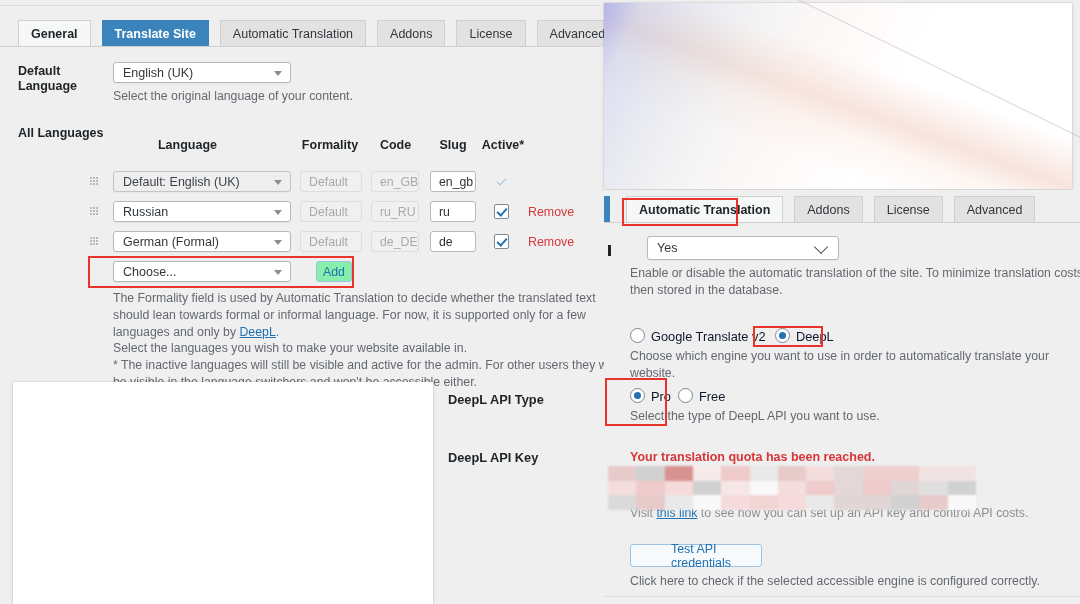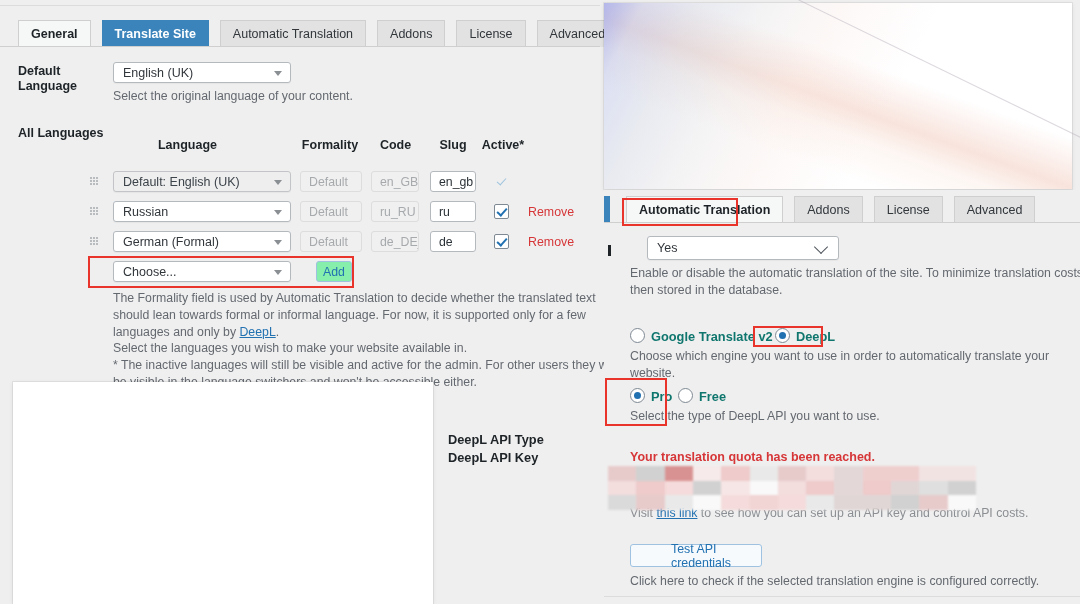--- a/index.html
+++ b/index.html
@@ -313,23 +313,22 @@
     content: "";
     position: absolute;
     left: 3px; top: 3px;
     width: 7px; height: 7px;
     border-radius: 50%;
     background: #2271b1;
   }
   .radio-label {
     position: absolute;
     font-size: 12.8px;
-    color: #0f766e;
+    color: #0f172a;
     white-space: nowrap;
-    font-weight: bold;
   }
   .err-msg {
     position: absolute;
     font-size: 12.5px;
     font-weight: 700;
     color: #d63638;
     white-space: nowrap;
   }
   
   #redact {
@@ -495,21 +494,21 @@
     <div class="redbox" style="left:88px; top:256px; width:266px; height:32px;"></div>
 
     <div class="para" style="left:113px; top:290px;">
       <div>
         <span>The Formality field is used by Automatic Translation to decide whether the translated text should lean towards formal or informal language. For now, it is supported only for a few languages and only by </span><a href="#">DeepL</a><span>.</span>
       </div>
       <div>Select the languages you wish to make your website available in.</div>
       <div>* The inactive languages will still be visible and active for the admin. For other users they won't be visible in the language switchers and won't be accessible either.</div>
     </div>
 
-    <div class="row-label" style="left:448px; top:392px; font-size:12.8px;margin-top:40px;">DeepL API Type</div>
+    <div class="row-label" style="left:448px; top:392px; font-size:12.8px;">DeepL API Type</div>
     <div class="row-label" style="left:448px; top:450px; font-size:12.8px;">DeepL API Key</div>
   </div>
 
   <div id="overlay-bottom-left" class="overlay-white"></div>
 
   <div id="overlay-top-right" class="overlay-white">
     <div class="diag"></div>
   </div>
 
   <div id="right-panel">
@@ -549,21 +548,21 @@
 
     <div class="rp-hint" style="left:26px; top:218px;">Select the type of DeepL API you want to use.</div>
 
     <div class="err-msg" style="left:26px; top:260px;">Your translation quota has been reached.</div>
 
     <div class="visit-line" style="left:26px; top:316px;">
       <span>Visit </span><a href="#">this link</a><span> to see how you can set up an API key and control API costs.</span>
     </div>
 
     <div class="testbtn" style="left:26px; top:354px; width:132px; height:23px;padding-left:40px;">Test API credentials</div>
-    <div class="rp-hint" style="left:26px; top:383px;">Click here to check if the selected translation engine is configured correctly.</div>
+    <div class="rp-hint" style="left:26px; top:383px;">Click here to check if the selected accessible engine is configured correctly.</div>
   </div>
 
   <div id="redact">
       <span style="background: rgb(231, 201, 201);"></span>
       <span style="background: rgb(207, 207, 207);"></span>
       <span style="background: rgb(216, 139, 139);"></span>
       <span style="background: rgb(247, 234, 234);"></span>
       <span style="background: rgb(239, 200, 200);"></span>
       <span style="background: rgb(233, 233, 233);"></span>
       <span style="background: rgb(231, 201, 201);"></span>

